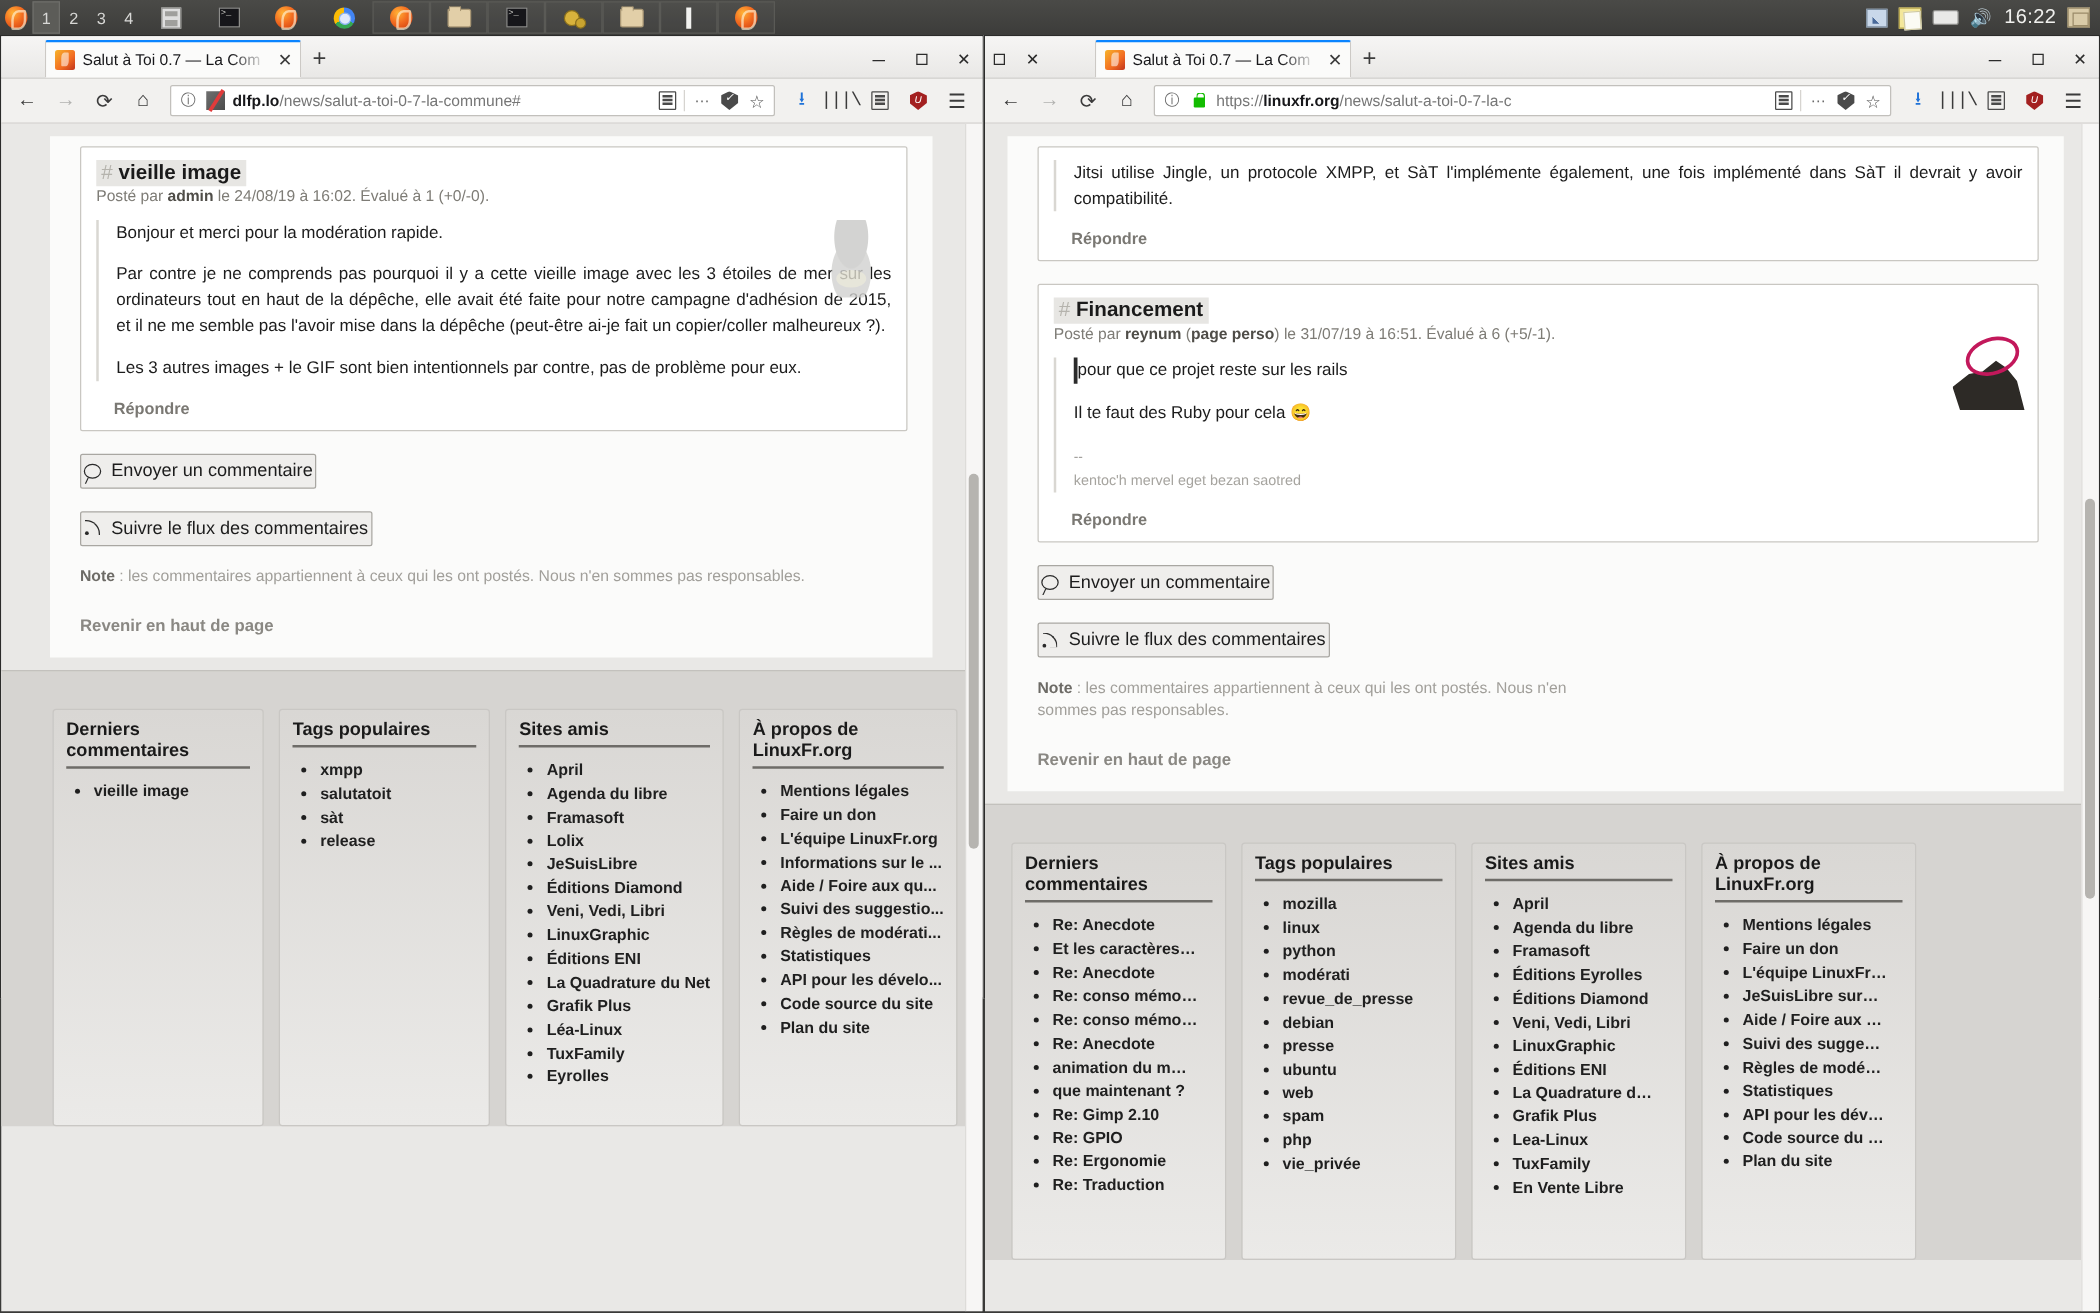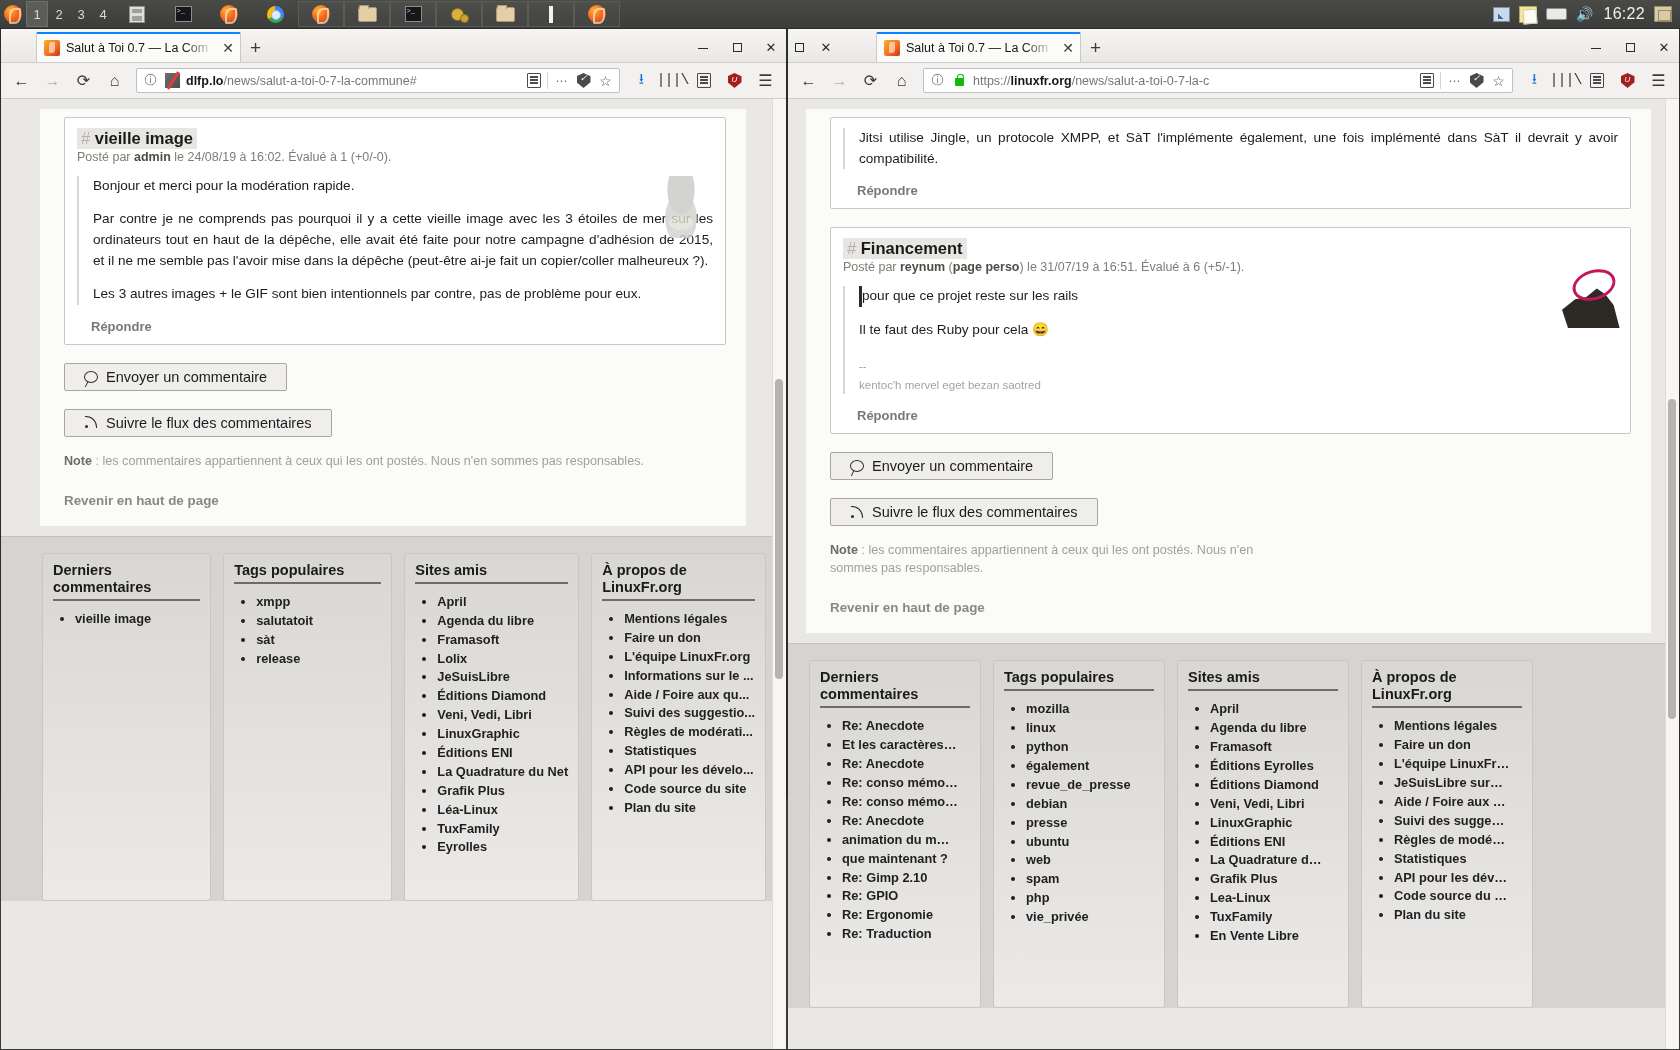--- a/index.html
+++ b/index.html
@@ -177,38 +177,38 @@
     background: #2d2a26;
     clip-path: polygon(10% 100%, 0 62%, 22% 40%, 40% 36%, 58% 18%, 72% 30%, 86% 52%, 96% 100%);
   }
   .lasso { position: absolute; right: 2px; top: -16px; width: 44px; height: 30px;
      border: 3px solid #c2185b; border-radius: 50%; transform: rotate(-18deg); }
 
   .btn-row { margin: 18px 0 0 24px; }
   .pbtn {
     display: inline-flex; align-items: center; gap: 8px;
     background: #efeeec; border: 1px solid #a9a7a2; border-radius: 2px;
-    padding: 5px 19px; font-size: 14.5px; color: #1c1c1c;
+    padding: 5px 2px; font-size: 14.5px; color: #1c1c1c;
   }
   .bubble { width: 14px; height: 12px; border: 1.6px solid #2a2a2a; border-radius: 50%; position: relative;}
   .bubble::after{content:"";position:absolute;left:1px;bottom:-5px;width:4px;height:5px;
      border-left:1.6px solid #2a2a2a;transform:skewX(-25deg);}
   .rss { width: 14px; height: 13px; position: relative; }
   .rss::before{content:"";position:absolute;left:1px;bottom:1px;width:3px;height:3px;border-radius:50%;background:#2a2a2a;}
   .rss::after{content:"";position:absolute;left:1px;bottom:1px;width:11px;height:11px;
      border:1.6px solid #2a2a2a;border-left:none;border-bottom:none;border-radius:0 11px 0 0;}
 
   .note { margin: 16px 0 0 24px; font-size: 12.6px; color: #a19f9a; line-height: 1.42; max-width: 94%; }
   .note b { color: #6d6b66; }
   .backtop { margin: 22px 0 0 24px; font-size: 13.4px; font-weight: bold; color: #8a8883; }
 
   
   .footer {
     background: #d6d4d1; border-top: 1px solid #c3c1bd;
-    display: flex; padding: 16px 0 0 0; height: 365px;
+    display: flex; padding: 30px 0 0 0; height: 365px;
   }
   .fcol { background: linear-gradient(180deg,#d9d7d4 0%, #ebeae8 100%);
      border: 1px solid #c9c7c4; border-radius: 3px; margin: 0 6px; padding: 8px 10px 10px 10px; }
   .fcol h3 { font-size: 14.5px; color: #1a1a1a; font-weight: bold; line-height: 1.18;
      border-bottom: 2px solid #6e6c68; padding-bottom: 3px; margin-bottom: 10px; }
   .fcol h3.two { min-height: 36px; }
   .fcol ul { list-style: disc; padding-left: 22px; }
   .fcol li { font-size: 12.8px; font-weight: bold; color: #1f1f1f; line-height: 1.32; margin-bottom: 2px;
      white-space: nowrap; }
   #win-left  .fcol { width: 175px; }
@@ -549,21 +549,21 @@
             <li>Re: Ergonomie</li>
             <li>Re: Traduction</li>
           </ul>
         </div>
         <div class="fcol">
           <h3>Tags populaires</h3>
           <ul>
             <li>mozilla</li>
             <li>linux</li>
             <li>python</li>
-            <li>également</li>
+            <li>modérati</li>
             <li>revue_de_presse</li>
             <li>debian</li>
             <li>presse</li>
             <li>ubuntu</li>
             <li>web</li>
             <li>spam</li>
             <li>php</li>
             <li>vie_privée</li>
           </ul>
         </div>

